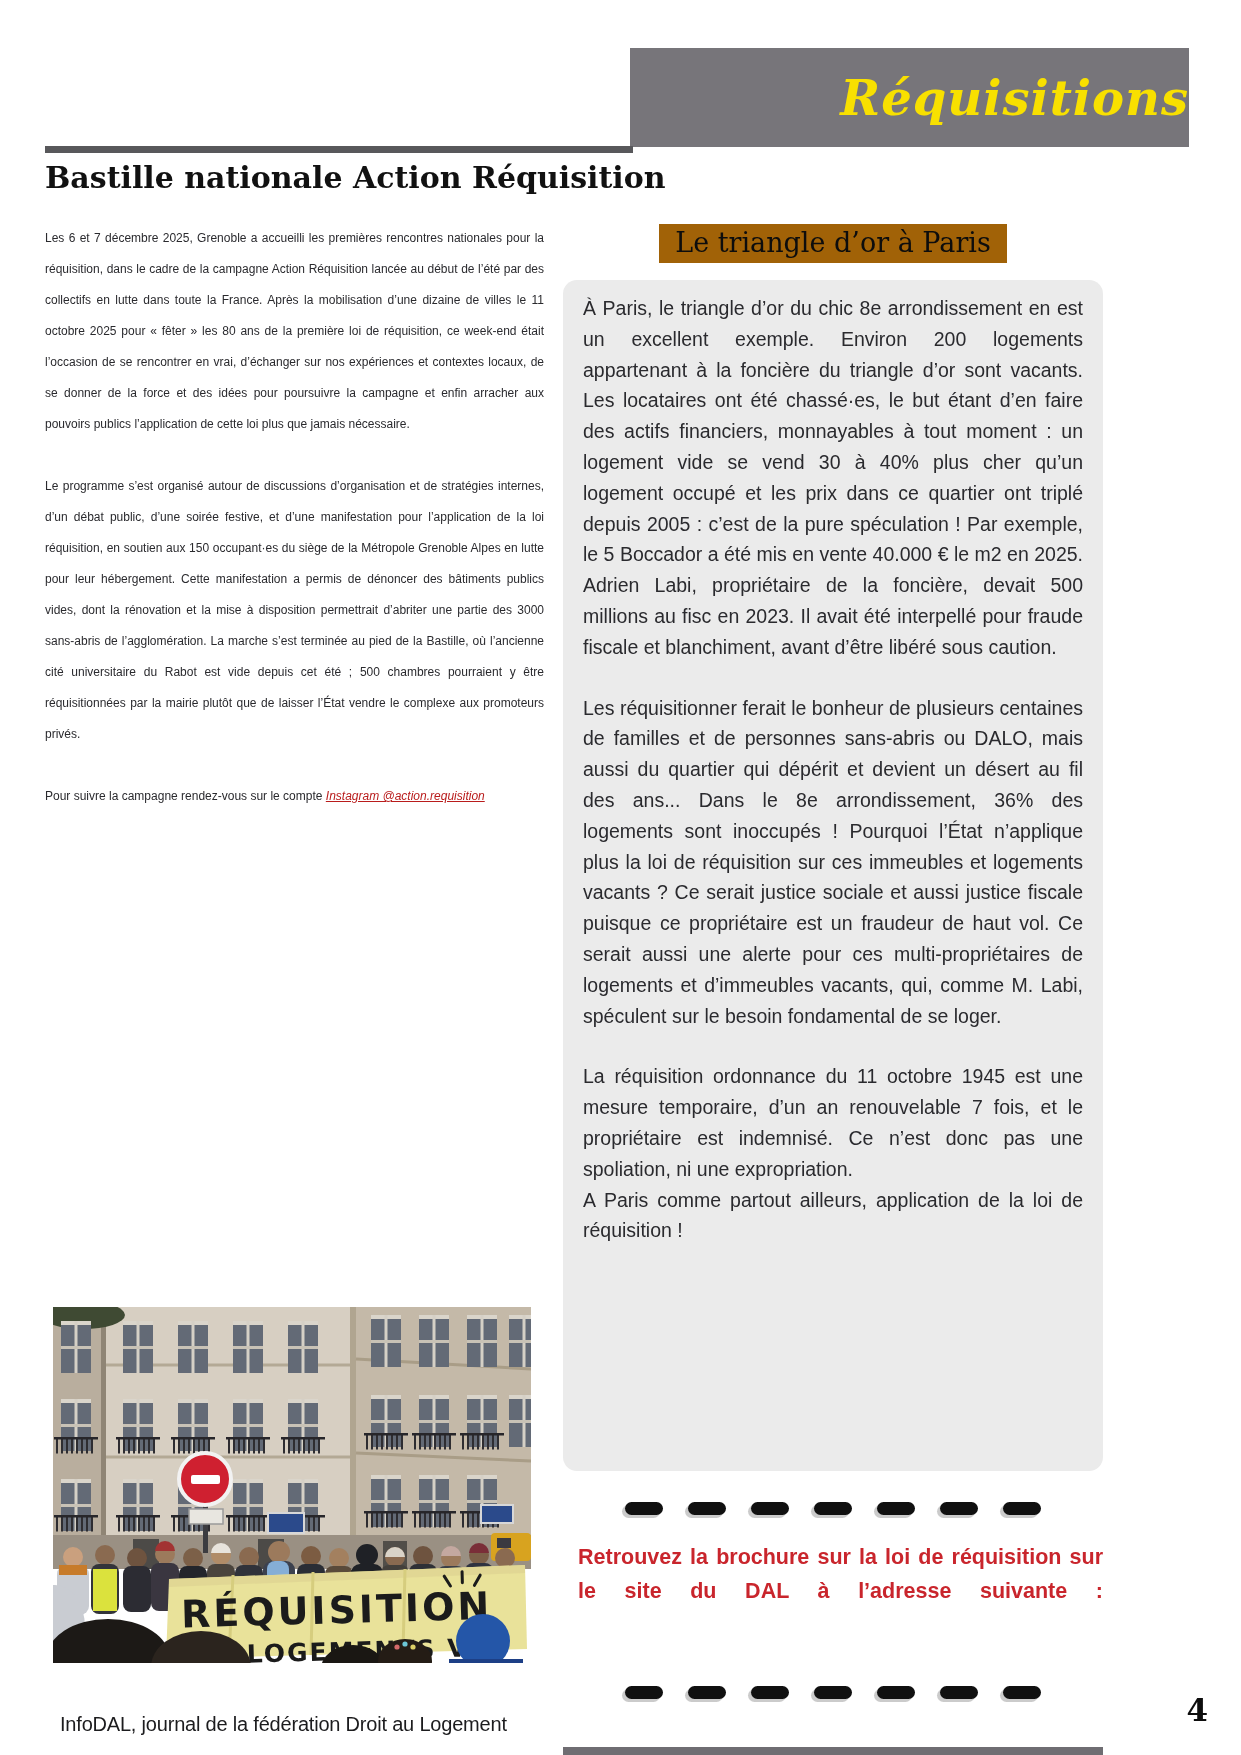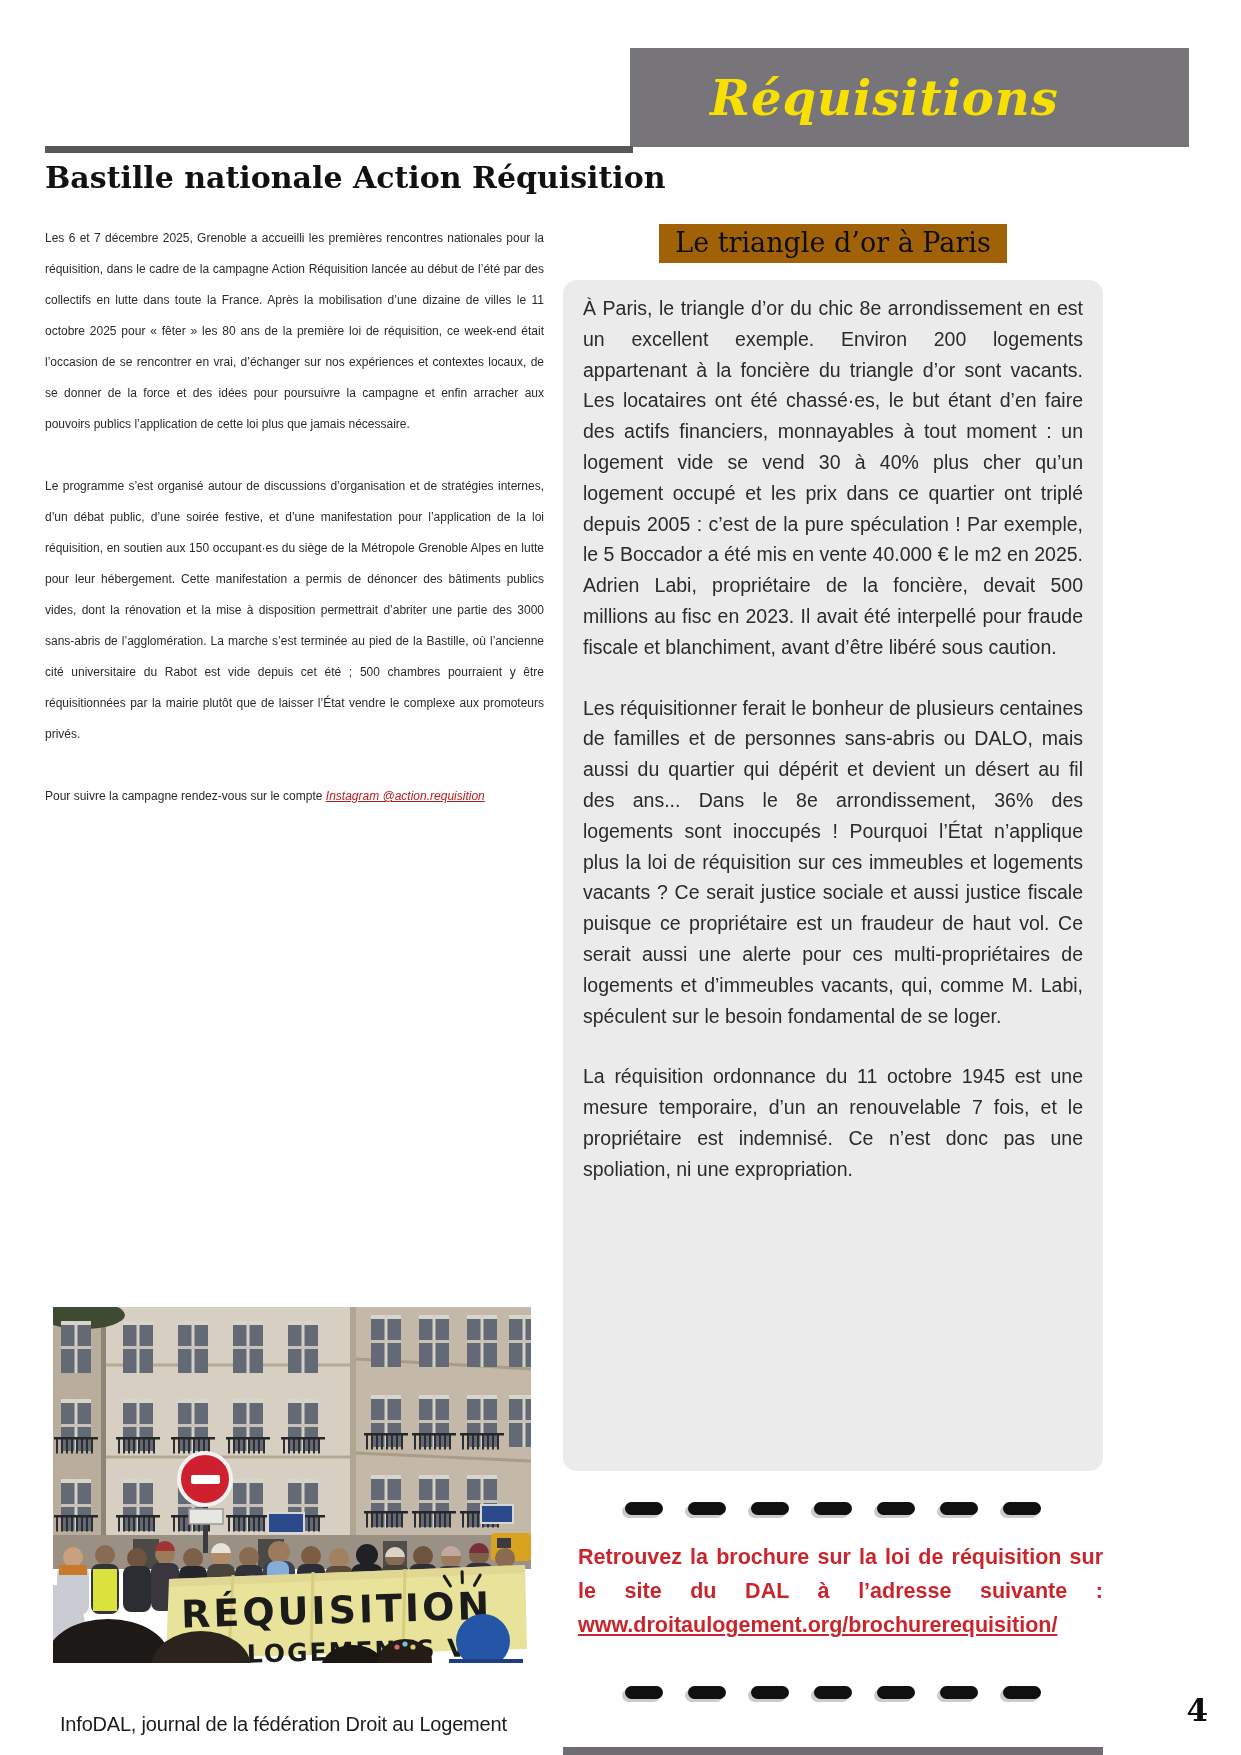--- a/index.html
+++ b/index.html
@@ -5,21 +5,21 @@
   * { margin:0; padding:0; box-sizing:border-box; }
   html,body { background:#ffffff; }
   body {
     width:1241px; height:1755px; position:relative; overflow:hidden;
     font-family:"Liberation Sans", sans-serif; color:#231f20;
   }
 
   
   .header-banner {
     position:absolute; left:630px; top:48px; width:559px; height:99px;
-    background:#77757a; display:flex; align-items:center; justify-content:flex-start;
+    background:#77757a; display:flex; align-items:center; justify-content:flex-end;
   }
   .header-title {
     font-family:"DejaVu Serif", serif; font-style:italic; font-weight:bold;
     font-size:48px; color:#f8e000; letter-spacing:1px; padding-left:80px;
   }
   .header-rule { position:absolute; left:45px; top:146px; width:588px; height:7px; background:#58585b; }
 
   
   .article-title {
     position:absolute; left:45px; top:160px; width:660px;
@@ -268,36 +268,36 @@
 </div>
 
 <div class="sidebar-title-wrap">
   <span class="sidebar-title">Le triangle d’or à Paris</span>
 </div>
 
 <div class="sidebar-box">
   <p>À Paris, le triangle d’or du chic 8e arrondissement en est un excellent exemple. Environ 200 logements appartenant à la foncière du triangle d’or sont vacants. Les locataires ont été chassé·es, le but étant d’en faire des actifs financiers, monnayables à tout moment : un logement vide se vend 30 à 40% plus cher qu’un logement occupé et les prix dans ce quartier ont triplé depuis 2005 : c’est de la pure spéculation ! Par exemple, le 5 Boccador a été mis en vente 40.000 € le m2 en 2025. Adrien Labi, propriétaire de la foncière, devait 500 millions au fisc en 2023. Il avait été interpellé pour fraude fiscale et blanchiment, avant d’être libéré sous caution.</p>
   <p>Les réquisitionner ferait le bonheur de plusieurs centaines de familles et de personnes sans-abris ou DALO, mais aussi du quartier qui dépérit et devient un désert au fil des ans... Dans le 8e arrondissement, 36% des logements sont inoccupés ! Pourquoi l’État n’applique plus la loi de réquisition sur ces immeubles et logements vacants ? Ce serait justice sociale et aussi justice fiscale puisque ce propriétaire est un fraudeur de haut vol. Ce serait aussi une alerte pour ces multi-propriétaires de logements et d’immeubles vacants, qui, comme M. Labi, spéculent sur le besoin fondamental de se loger.</p>
   <p class="no-gap">La réquisition ordonnance du 11 octobre 1945 est une mesure temporaire, d’un an renouvelable 7 fois, et le propriétaire est indemnisé. Ce n’est donc pas une spoliation, ni une expropriation.</p>
+  <p class="no-gap">A Paris comme partout ailleurs, application de la loi de réquisition !</p>
 </div>
 
 <div class="dash-row row-1">
   <div class="dash"></div>
     <div class="dash"></div>
     <div class="dash"></div>
     <div class="dash"></div>
     <div class="dash"></div>
     <div class="dash"></div>
     <div class="dash"></div>
 </div>
 
 <div class="brochure">
   <div class="just">Retrouvez la brochure sur la loi de réquisition sur</div>
   <div class="just">le site du DAL à l’adresse suivante :</div>
-  <a class="brochure-url">www.droitaulogement.org/brochurerequisition/</a>
 </div>
 
 <div class="dash-row row-2">
   <div class="dash"></div>
     <div class="dash"></div>
     <div class="dash"></div>
     <div class="dash"></div>
     <div class="dash"></div>
     <div class="dash"></div>
     <div class="dash"></div>

